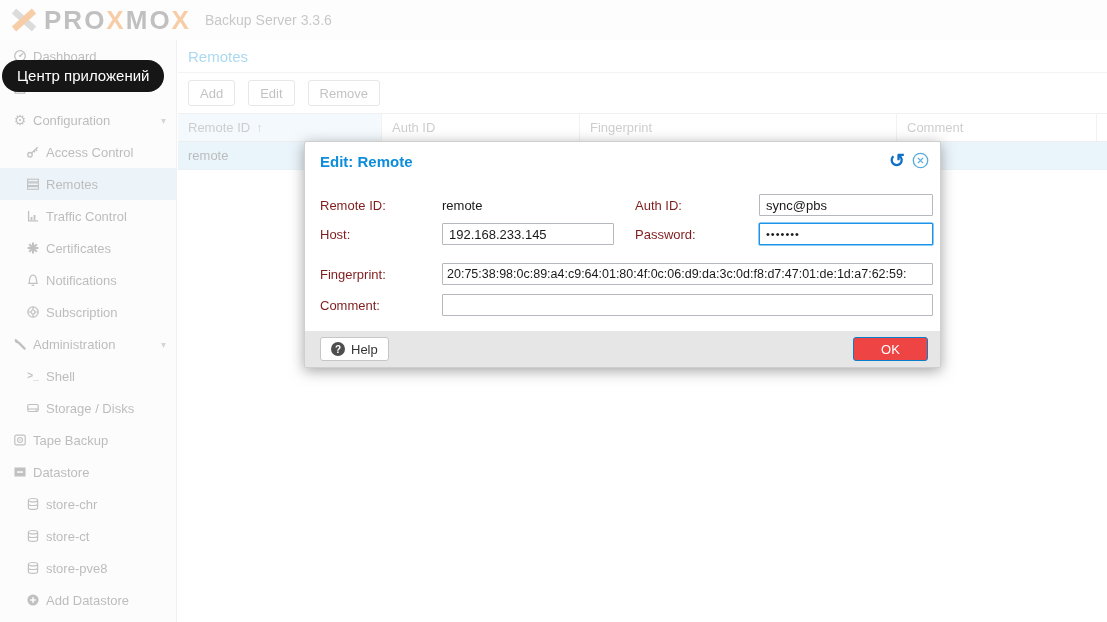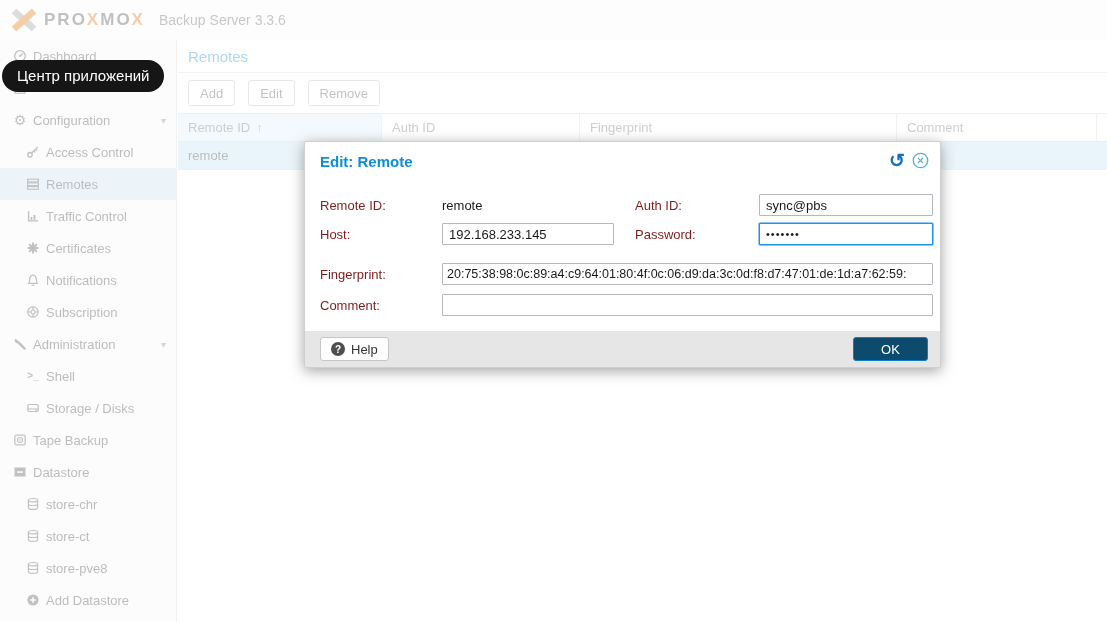--- a/index.html
+++ b/index.html
@@ -3,21 +3,21 @@
 <meta charset="utf-8">
 <style>
   * { margin:0; padding:0; box-sizing:border-box; }
   html,body { background:#fff; }
   body { font-family:"Liberation Sans", sans-serif; }
   .screen { position:relative; width:1107px; height:622px; overflow:hidden; background:#fff; }
 
   
   .app-header { position:absolute; top:0; left:0; width:1107px; height:40px; background:#fafafa; display:flex; align-items:center; }
   .logo { display:flex; align-items:center; margin-left:8px; }
-  .brand { font-size:17px; font-weight:bold; letter-spacing:2px; margin-left:4px; }
+  .brand { font-size:26px; font-weight:bold; letter-spacing:2px; margin-left:4px; }
   .brand .g { color:#4a4a4a; } .brand .o { color:#e57000; }
   .subtitle { font-size:14px; color:#5f5f5f; margin-left:14px; }
 
   
   .sidebar { position:absolute; top:40px; left:0; width:177px; height:582px; background:#f5f5f5; border-right:1px solid #d8d8d8; }
   .sb-item { position:relative; height:32px; display:flex; align-items:center; font-size:13px; color:#3f3f3f; cursor:pointer; }
   .sb-item.lvl0 { padding-left:12px; } .sb-item.lvl1 { padding-left:25px; }
   .sb-item.sel { background:#c8dfee; }
   .sb-item .lbl { margin-left:5px; white-space:nowrap; }
   .icn { width:16px; height:15px; display:inline-flex; align-items:center; justify-content:center; color:#4f4f4f; font-size:14px; line-height:14px; flex:none; }
@@ -49,21 +49,21 @@
   .tool-undo { color:#1070c8; font-size:19px; font-weight:bold; line-height:17px; cursor:pointer; }
   .tool-close { cursor:pointer; display:flex; }
   .f-label { position:absolute; font-size:13px; color:#7f1d1d; }
   .f-value { position:absolute; font-size:13px; color:#1a1a1a; }
   .f-input { position:absolute; height:22px; border:1px solid #b5b8bf; background:#fff; font-family:inherit; font-size:13px; color:#1a1a1a; padding:0 6px; border-radius:1px; }
   .f-input.focused { border:1px solid #1c95e8; box-shadow:0 0 0 0.5px #1c95e8; }
   .f-input.fp { font-size:12.5px; padding:0 4px; }
   .m-footer { position:absolute; left:0; bottom:0; width:100%; height:36px; background:#e6e6e6; display:flex; align-items:center; }
   .help-btn { margin-left:15px; height:24px; display:flex; align-items:center; gap:6px; background:#fff; border:1px solid #c6c6c6; border-radius:3px; padding:0 10px; font-size:13px; color:#333; cursor:pointer; font-family:inherit; }
   .help-q { width:14px; height:14px; border-radius:50%; background:#4e4e4e; color:#fff; font-size:10px; font-weight:bold; display:flex; align-items:center; justify-content:center; }
-  .ok-btn { position:absolute; right:12px; top:6px; width:75px; height:24px; background:#0c4a6e; border:1px solid #0b7ecb; border-radius:3px; color:#fff; font-size:13px; font-family:inherit; cursor:pointer; }
+  .ok-btn { position:absolute; right:12px; top:6px; width:75px; height:24px; background:#ef4444; border:1px solid #0b7ecb; border-radius:3px; color:#fff; font-size:13px; font-family:inherit; cursor:pointer; }
 </style>
 </head>
 <body>
 
 <div class="screen">
 
   <header class="app-header">
     <div class="logo">
       <span class="icn" style="width:32px;height:26px;">
         <svg width="32" height="26" viewBox="0 0 32 26">

